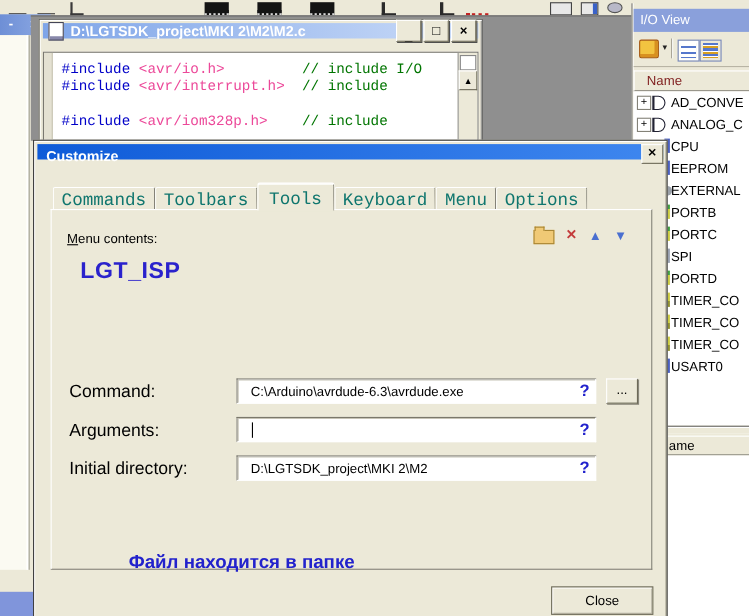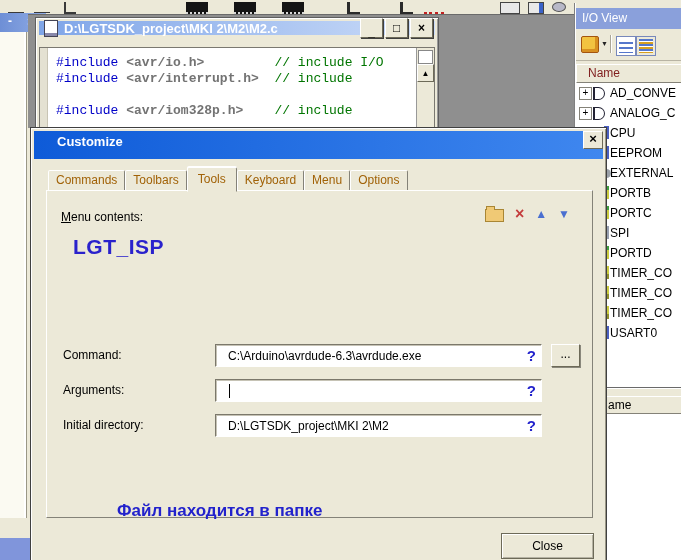--- a/index.html
+++ b/index.html
@@ -36,21 +36,21 @@
   .doc-icon { width:12px; height:15px; background:#fff; border:1px solid #445; margin:0 6px 0 5px; box-shadow:inset 0 -9px 0 -6px #88a, inset 0 -5px 0 -3px #fff; }
   .editor-title { color:#fff; font-weight:bold; font-size:13px; white-space:nowrap; }
   .win-btns { margin-left:auto; display:flex; gap:2px; padding-right:2px; }
   .win-btn { width:21px; height:18px; background:#ECE9D8; border:1px solid; border-color:#fff #6d6a58 #6d6a58 #fff; box-shadow:1px 1px 0 #3f3f3f; font-size:12px; font-weight:bold; color:#000; display:flex; align-items:center; justify-content:center; line-height:1; }
   .win-btn.min span { transform:translateY(4px); }
   .editor-body { position:absolute; left:3px; top:29px; right:3px; bottom:0; background:#fff; border:1px solid #7a7870; overflow:hidden; }
   .gutter { position:absolute; left:0; top:0; bottom:0; width:7px; background:#E4E1D2; border-right:1px solid #c8c4b4; }
   .code { position:absolute; left:16px; top:7px; font-family:"Liberation Mono","DejaVu Sans Mono",monospace; font-size:13px; line-height:16px; }
   .code-line { white-space:pre; }
   .kw { color:#0000C8; }
-  .hdr { color:#737373;font-weight:bold; }
+  .hdr { color:#ec4899; }
   .cmt { color:#007500; }
   .vscroll { position:absolute; right:0; top:0; bottom:0; width:17px; background:#ECE9D8; border-left:1px solid #999; }
   .vscroll .pagebox { position:absolute; left:1px; right:1px; top:2px; height:12px; background:#fff; border:1px solid #888; }
   .vscroll .upbtn { position:absolute; left:0; right:0; top:16px; height:16px; background:#ECE9D8; border:1px solid; border-color:#fff #6d6a58 #6d6a58 #fff; font-size:8px; display:flex; align-items:center; justify-content:center; color:#000; }
 
   
   .io-panel { position:absolute; left:574px; top:3px; width:107px; height:557px; background:#ECE9D8; border-left:1px solid #808080; box-shadow:inset 1px 0 0 #fff; }
   .io-title { position:absolute; left:1px; top:5px; right:0; height:21px; background:#8AA0DB; color:#fff; font-size:12px; line-height:21px; padding-left:6px; }
   .io-toolbar { position:absolute; left:1px; top:28px; right:0; height:29px; border-bottom:1px solid #b8b4a4; }
   .io-gold { position:absolute; left:5px; top:5px; width:16px; height:15px; background:#F2C340; border:1px solid #A3540F; border-radius:2px; box-shadow:inset -3px -3px 0 #D89020; }
@@ -69,38 +69,38 @@
   .ic-ext { left:26px; top:6px; width:9px; height:9px; border-radius:50%; background:#9aa0a8; }
   .ic-port { background:linear-gradient(#3f9f3f 0 4px, #cbcb3f 4px); }
   .ic-timer { background:linear-gradient(#cbcb3f 0 8px, #8f8f2f 8px); }
   .io-split { position:absolute; left:0; right:0; top:384px; height:7px; background:#ECE9D8; border-top:1px solid #6a6a6a; border-bottom:1px solid #6a6a6a; box-shadow:inset 0 1px 0 #fff, inset 0 -1px 0 #fff; }
   .io-bottom { position:absolute; left:30px; right:0; top:391px; bottom:0; background:#ECE9D8;text-decoration:underline; }
   .io-bottom-header { position:absolute; left:0; right:0; top:2px; height:18px; background:#ECE9D8; border:1px solid; border-color:#fff #848278 #848278 #fff; font-size:12px; line-height:16px; padding-left:2px; box-sizing:border-box; }
   .io-bottom-body { position:absolute; left:0; right:0; top:20px; bottom:0; background:#fff; }
 
   
   .dialog { position:absolute; left:30px; top:127px; width:577px; height:440px; background:#ECE9D8; border:1px solid #404040; box-shadow:inset 1px 1px 0 #fff, inset -1px -1px 0 #9a9786; box-sizing:border-box; }
-  .dlg-titlebar { position:absolute; left:3px; top:3px; right:3px; height:28px; background:linear-gradient(90deg,#0E5BD8,#3F87EF); color:#fff; font-weight:bold; font-size:13px; line-height:22px; padding-left:23px; box-sizing:border-box; }
+  .dlg-titlebar { position:absolute; left:3px; top:3px; right:3px; height:14px; background:linear-gradient(90deg,#0E5BD8,#3F87EF); color:#fff; font-weight:bold; font-size:13px; line-height:22px; padding-left:8px; box-sizing:border-box; }
   .dlg-close { position:absolute; right:3px; top:3px; width:18px; height:16px; background:#ECE9D8; border:1px solid; border-color:#fff #6d6a58 #6d6a58 #fff; color:#000; font-size:13px; font-weight:bold; line-height:14px; text-align:center; }
   .tabs { position:absolute; left:17px; top:41px; display:flex; align-items:flex-end; height:22px; }
-  .tab { font-size:12px; color:#a16207; background:#ECE9D8; border:1px solid; border-color:#fff #848278 transparent #fff; border-radius:2px 2px 0 0; padding:2px 7px 3px; height:14px; position:relative; }
+  .tab { font-size:16px; color:#0f766e; background:#ECE9D8; border:1px solid; border-color:#fff #848278 transparent #fff; border-radius:2px 2px 0 0; padding:2px 7px 3px; height:14px; position:relative;font-family:Liberation Mono, monospace; }
   .tab.active { padding:4px 10px 4px; height:15px; z-index:3; top:1px; box-shadow:0 -1px 0 #fff; }
   .tab-page { position:absolute; left:15px; top:62px; width:545px; height:326px; background:#ECE9D8; border:1px solid; border-color:#fff #848278 #848278 #fff; z-index:2; }
   .mc-label { position:absolute; left:14px; top:19px; font-size:12px; color:#000; }
   .mn { text-decoration:underline; }
   .mc-icons { position:absolute; right:22px; top:15px; display:flex; align-items:center; gap:11px; height:16px; }
   .folder { width:17px; height:11px; background:#F0C975; border:1px solid #A98634; position:relative; margin-top:3px; }
   .folder::before { content:""; position:absolute; top:-4px; left:0; width:7px; height:3px; background:#F0C975; border:1px solid #A98634; border-bottom:none; }
   .del-x { color:#C43C3C; font-weight:bold; font-size:16px; line-height:16px; }
   .arr-up { color:#4A6FD0; font-size:12px; }
   .arr-dn { color:#4A6FD0; font-size:12px; }
   .mc-list { position:absolute; left:13px; top:37px; right:13px; height:96px; background:#fff; border:1px solid; border-color:#848278 #fff #fff #848278; box-shadow:inset 1px 1px 0 #c6c3b5; }
   .mc-item { font-size:12px; color:#000; padding:3px 4px 2px; background:#f4f3ee; }
   .overlay-label { position:absolute; left:26px; top:44px; font-size:21px; font-weight:bold; color:#2A22CC; letter-spacing:0.5px; z-index:4; }
-  .frow-label { position:absolute; left:16px; font-size:12px; color:#000; }
+  .frow-label { position:absolute; left:16px; font-size:16px; color:#000; }
   .textbox { position:absolute; left:168px; width:327px; height:23px; background:#fff; border:1px solid; border-color:#7b786b #fff #fff #7b786b; box-shadow:inset 1px 1px 0 #c6c3b5; box-sizing:border-box; display:flex; align-items:center; padding:0 12px; font-size:12px; color:#000; }
   .textbox .val { white-space:pre; overflow:hidden; }
   .caret { width:1px; height:14px; background:#000; margin-left:1px; flex:none; }
   .help-q { position:absolute; right:5px; top:2px; color:#2222CC; font-weight:bold; font-size:15px; }
   .browse-btn { position:absolute; left:504px; top:153px; width:29px; height:23px; background:#ECE9D8; border:1px solid; border-color:#fff #6d6a58 #6d6a58 #fff; box-shadow:1px 1px 0 #8a887c; font-size:12px; text-align:center; line-height:19px; color:#000; box-sizing:border-box; }
   .annotation { position:absolute; left:70px; top:260px; font-size:17px; font-weight:bold; color:#2222CC; line-height:24px; white-space:pre; }
   .close-btn { position:absolute; right:12px; top:405px; width:93px; height:26px; background:#ECE9D8; border:1px solid #6d6a58; box-shadow:inset 1px 1px 0 #fff, inset -1px -1px 0 #b5b2a3; font-size:12px; color:#000; text-align:center; line-height:24px; box-sizing:border-box; }
 </style>
 </head>
 <body>

